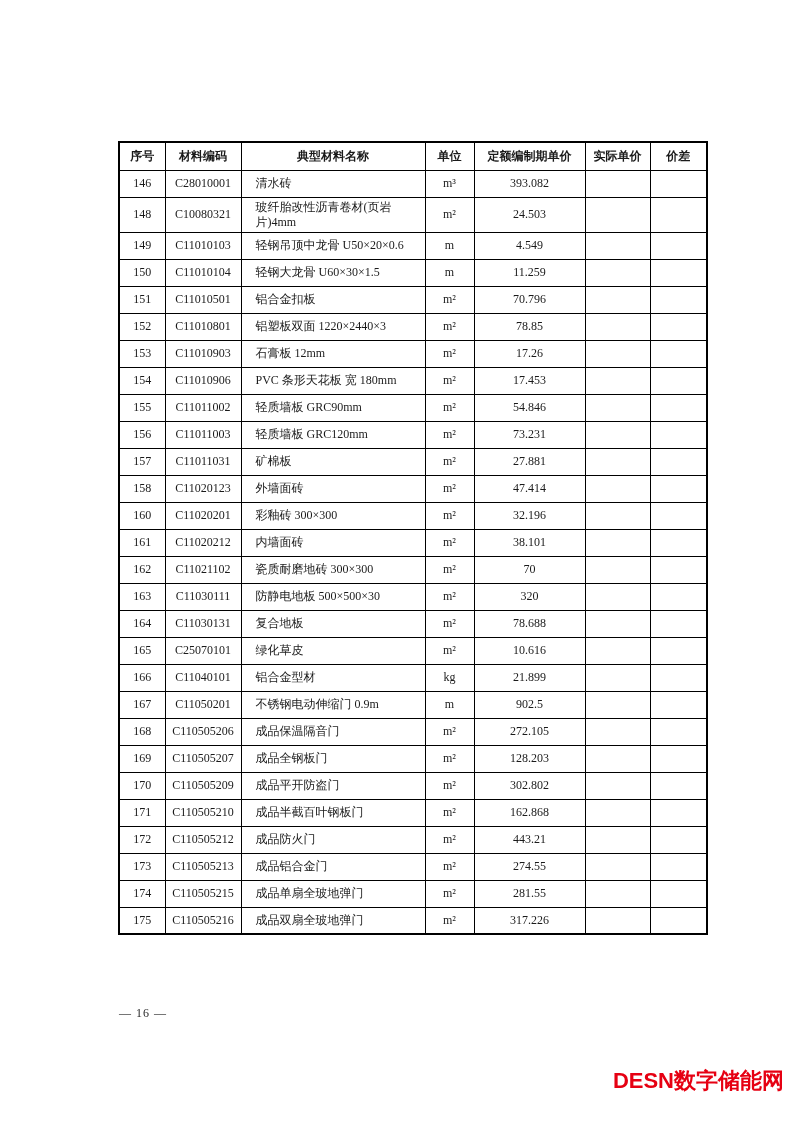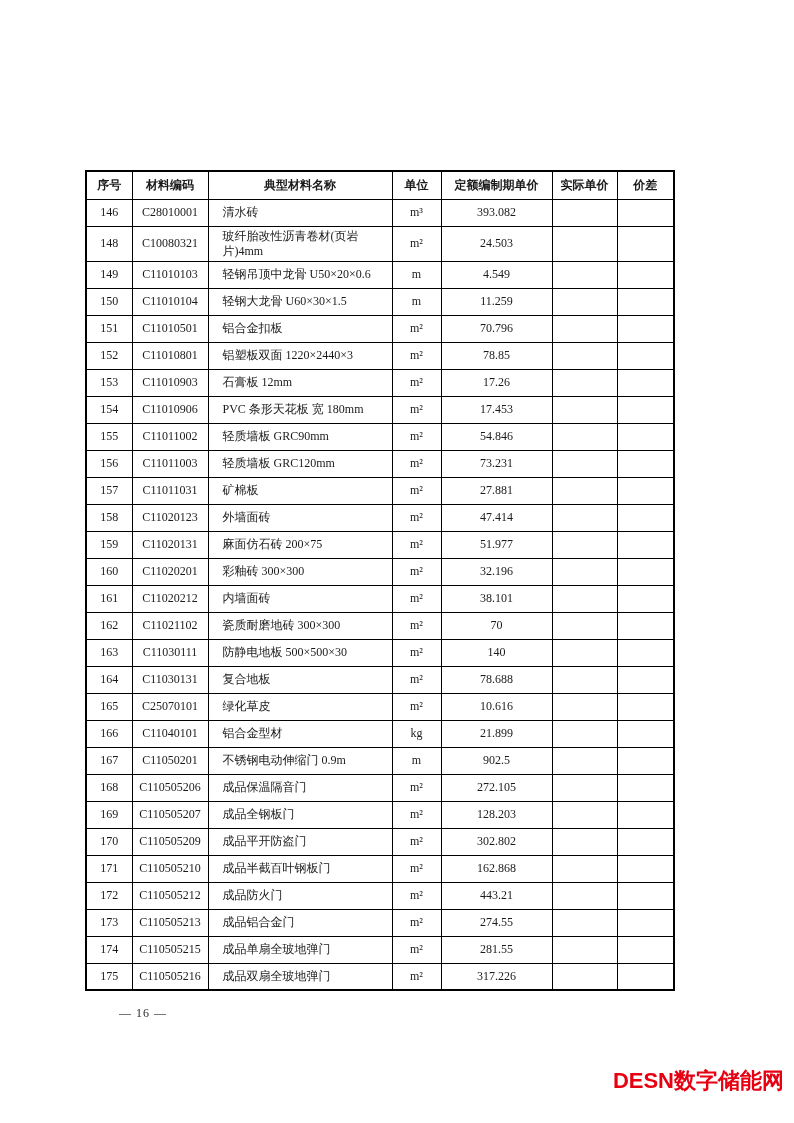--- a/index.html
+++ b/index.html
@@ -7,24 +7,23 @@
   body {
     width: 794px;
     height: 1123px;
     position: relative;
     font-family: "Liberation Serif", "DejaVu Serif", serif;
     color: #1a1a1a;
     overflow: hidden;
   }
   .materials-table-wrap {
     position: absolute;
-    left: 85px;
+    left: 118px;
     top: 141px;
     width: 676px;
-    margin-top: 29px;
   }
   table {
     border-collapse: collapse;
     table-layout: fixed;
     width: 588px;
     border: 2px solid #000;
   }
   th, td {
     border: 1px solid #000;
     font-size: 12px;
@@ -188,29 +187,20 @@
         <tr>
           <td class="c-center">158</td>
           <td class="c-center">C11020123</td>
           <td class="c-name">外墙面砖</td>
           <td class="c-center">m²</td>
           <td class="c-center">47.414</td>
           <td class="c-center"></td>
           <td class="c-center"></td>
         </tr>
         <tr>
-          <td class="c-center">159</td>
-          <td class="c-center">C11020131</td>
-          <td class="c-name">麻面仿石砖 200×75</td>
-          <td class="c-center">m²</td>
-          <td class="c-center">51.977</td>
-          <td class="c-center"></td>
-          <td class="c-center"></td>
-        </tr>
-        <tr>
           <td class="c-center">160</td>
           <td class="c-center">C11020201</td>
           <td class="c-name">彩釉砖 300×300</td>
           <td class="c-center">m²</td>
           <td class="c-center">32.196</td>
           <td class="c-center"></td>
           <td class="c-center"></td>
         </tr>
         <tr>
           <td class="c-center">161</td>
@@ -228,21 +218,21 @@
           <td class="c-center">m²</td>
           <td class="c-center">70</td>
           <td class="c-center"></td>
           <td class="c-center"></td>
         </tr>
         <tr>
           <td class="c-center">163</td>
           <td class="c-center">C11030111</td>
           <td class="c-name">防静电地板 500×500×30</td>
           <td class="c-center">m²</td>
-          <td class="c-center">140</td>
+          <td class="c-center">320</td>
           <td class="c-center"></td>
           <td class="c-center"></td>
         </tr>
         <tr>
           <td class="c-center">164</td>
           <td class="c-center">C11030131</td>
           <td class="c-name">复合地板</td>
           <td class="c-center">m²</td>
           <td class="c-center">78.688</td>
           <td class="c-center"></td>

